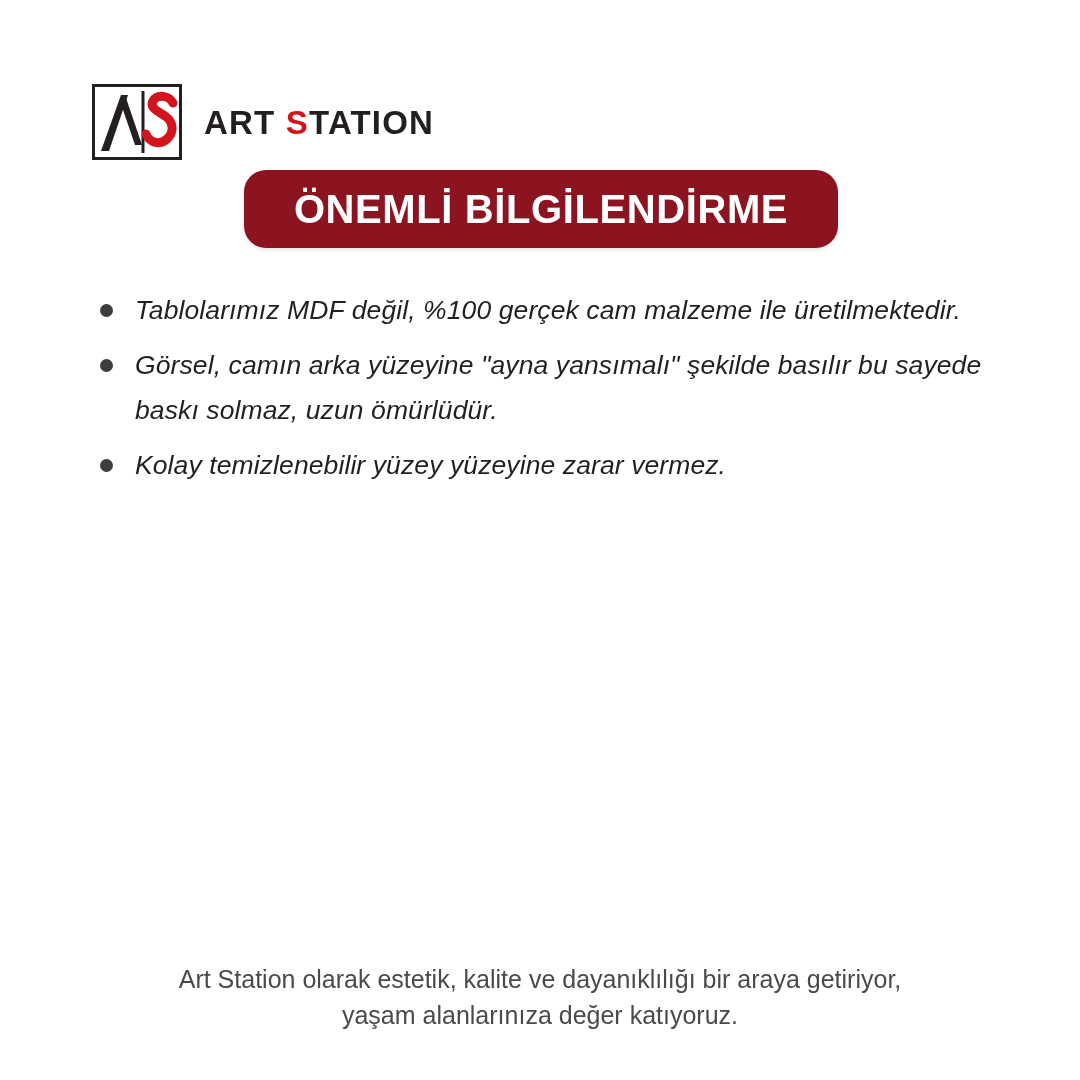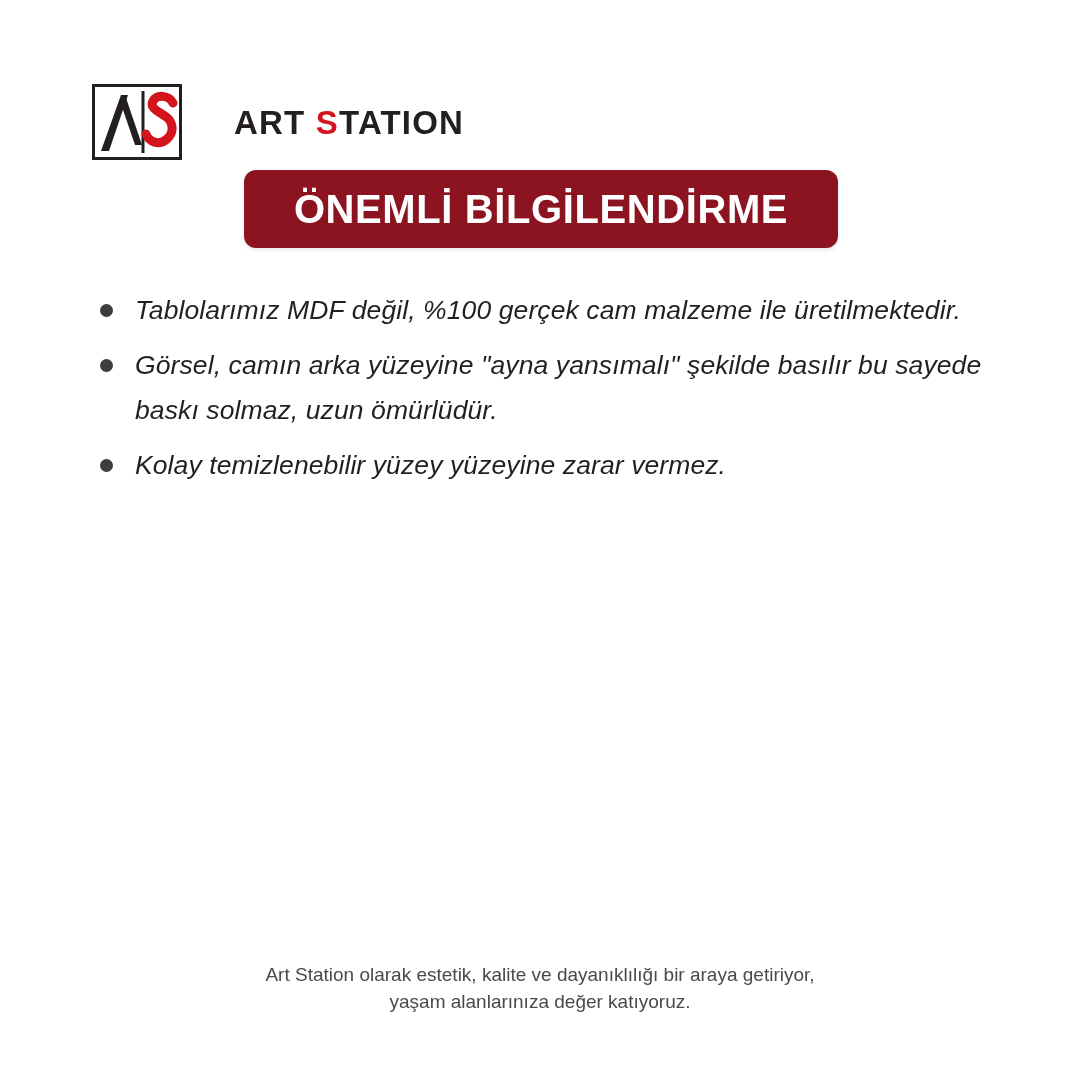--- a/index.html
+++ b/index.html
@@ -41,35 +41,34 @@
     position: absolute;
     left: 0;
     top: 0;
   }
   .brand-text {
     font-size: 33px;
     font-weight: bold;
     letter-spacing: 1.2px;
     white-space: nowrap;
     line-height: 1;
-    margin-left: 30px;
   }
   .brand-text .art { color: #231f20; }
   .brand-text .s { color: #d4141c; }
   .brand-text .tation { color: #231f20; }
 
   
   .banner {
     position: absolute;
     left: 244px;
     top: 170px;
     width: 594px;
     height: 78px;
     background: #8c1420;
-    border-radius: 12px;
+    border-radius: 22px;
     display: flex;
     align-items: center;
     justify-content: center;
     box-shadow: 0 2px 4px rgba(0,0,0,0.10);
   }
   .banner-title {
     color: #ffffff;
     font-size: 40px;
     font-weight: bold;
     letter-spacing: 0.6px;
@@ -108,21 +107,21 @@
   }
 
   
   .footer {
     position: absolute;
     left: 0;
     right: 0;
     top: 962px;
     text-align: center;
     color: #4a4a4a;
-    font-size: 19px;
+    font-size: 25px;
     line-height: 1.42;
     padding: 0 110px;
     box-sizing: border-box;
   }
 </style>
 </head>
 <body>
 
 <div class="page">
 

